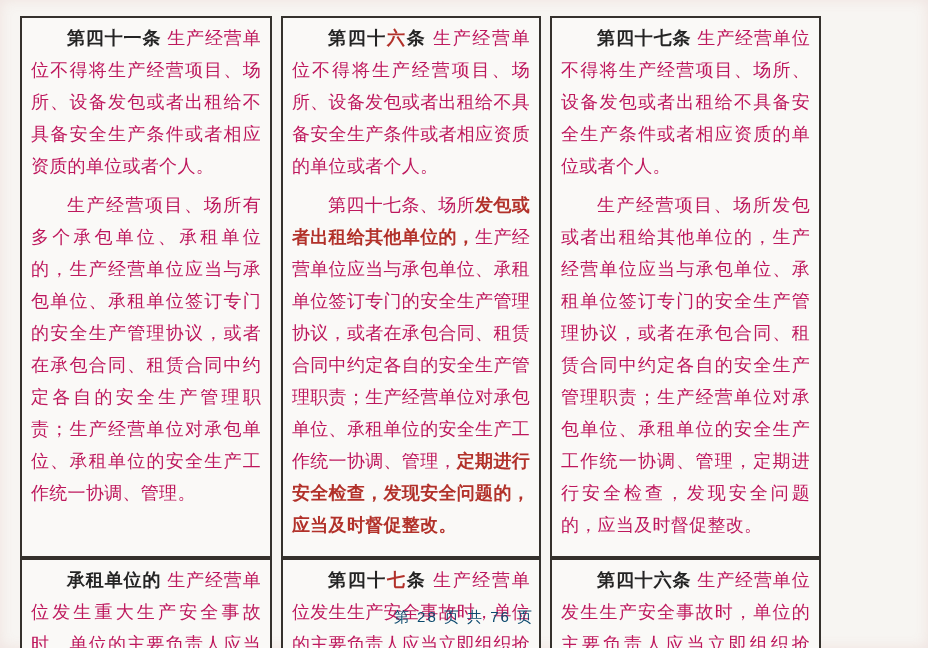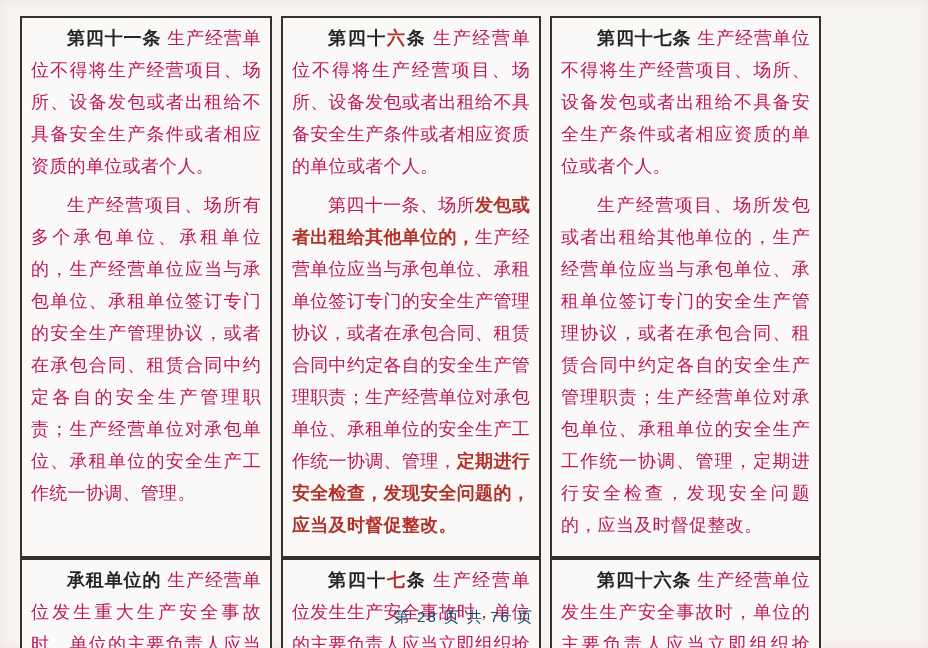--- a/index.html
+++ b/index.html
@@ -68,21 +68,21 @@
         <col class="c3">
     </colgroup>
     <tbody>
         <tr class="row-top">
       <td class="cell">
             <p class="para"><span class="seg-b">第四十一条</span><span class="seg-n"> 生产经营单位不得将生产经营项目、场所、设备发包或者出租给不具备安全生产条件或者相应资质的单位或者个人。</span></p>
             <p class="para"><span class="seg-n">生产经营项目、场所有多个承包单位、承租单位的，生产经营单位应当与承包单位、承租单位签订专门的安全生产管理协议，或者在承包合同、租赁合同中约定各自的安全生产管理职责；生产经营单位对承包单位、承租单位的安全生产工作统一协调、管理。</span></p>
           </td>
       <td class="cell">
             <p class="para"><span class="seg-b">第四十</span><span class="seg-rb">六</span><span class="seg-b">条</span><span class="seg-n"> 生产经营单位不得将生产经营项目、场所、设备发包或者出租给不具备安全生产条件或者相应资质的单位或者个人。</span></p>
-            <p class="para"><span class="seg-n">第四十一条、场所</span><span class="seg-rb">发包或者出租给其他单位的，</span><span class="seg-n">生产经营单位应当与承包单位、承租单位签订专门的安全生产管理协议，或者在承包合同、租赁合同中约定各自的安全生产管理职责；生产经营单位对承包单位、承租单位的安全生产工作统一协调、管理，</span><span class="seg-rb">定期进行安全检查，发现安全问题的，应当及时督促整改。</span></p>
+            <p class="para"><span class="seg-n">第四十七条、场所</span><span class="seg-rb">发包或者出租给其他单位的，</span><span class="seg-n">生产经营单位应当与承包单位、承租单位签订专门的安全生产管理协议，或者在承包合同、租赁合同中约定各自的安全生产管理职责；生产经营单位对承包单位、承租单位的安全生产工作统一协调、管理，</span><span class="seg-rb">定期进行安全检查，发现安全问题的，应当及时督促整改。</span></p>
           </td>
       <td class="cell">
             <p class="para"><span class="seg-b">第四十七条</span><span class="seg-n"> 生产经营单位不得将生产经营项目、场所、设备发包或者出租给不具备安全生产条件或者相应资质的单位或者个人。</span></p>
             <p class="para"><span class="seg-n">生产经营项目、场所发包或者出租给其他单位的，生产经营单位应当与承包单位、承租单位签订专门的安全生产管理协议，或者在承包合同、租赁合同中约定各自的安全生产管理职责；生产经营单位对承包单位、承租单位的安全生产工作统一协调、管理，定期进行安全检查，发现安全问题的，应当及时督促整改。</span></p>
           </td>
     </tr>
     <tr class="row-bottom">
       <td class="cell">
             <p class="para"><span class="seg-b">承租单位的</span><span class="seg-n"> 生产经营单位发生重大生产安全事故时，单位的主要负责人应当立即组织抢救，并不得在事故调查处理期间擅离职守。</span></p>
           </td>

